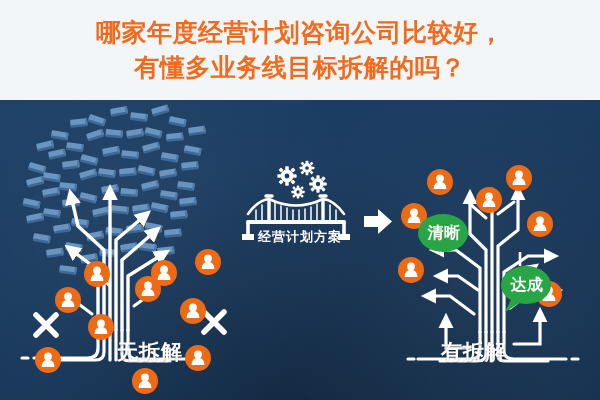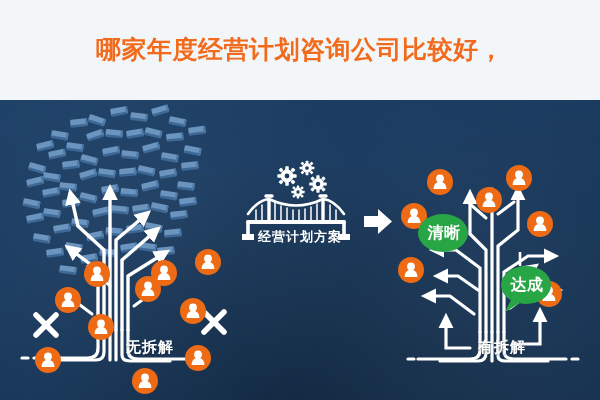--- a/index.html
+++ b/index.html
@@ -34,45 +34,46 @@
       radial-gradient(circle at 22% 40%, rgba(255,255,255,0.045), rgba(255,255,255,0) 46%),
       radial-gradient(circle at 78% 62%, rgba(255,255,255,0.035), rgba(255,255,255,0) 48%),
       radial-gradient(circle at 50% 105%, rgba(0,0,0,0.22), rgba(0,0,0,0) 60%),
       linear-gradient(160deg,#1d4067 0%,#1a3a5e 45%,#16314f 100%);
     overflow:hidden;
   }
   .stage svg{position:absolute;left:0;top:0;width:600px;height:300px;}
 
   .caption{
     position:absolute;
-    color:#ffffff;font-size:15px;font-weight:bold;letter-spacing:1px;
+    color:#ffffff;font-size:21px;font-weight:bold;letter-spacing:1px;
     text-align:center;white-space:nowrap;
     text-shadow:0 1px 2px rgba(0,0,0,0.35);
   }
   #cap-left{left:60px;top:238px;width:180px;}
-  #cap-right{left:412px;top:238px;width:180px;font-family:Liberation Serif, serif;}
+  #cap-right{left:384px;top:238px;width:180px;font-family:Liberation Serif, serif;}
   .bridge-label{
     position:absolute;left:240px;top:128px;width:120px;
     color:#ffffff;font-size:13px;font-weight:bold;letter-spacing:1px;
     text-align:center;white-space:nowrap;
   }
   .bubble-text{
     position:absolute;color:#ffffff;font-size:16px;font-weight:bold;
     white-space:nowrap;text-align:center;letter-spacing:0.5px;
   }
   #bub1-text{left:420px;top:123px;width:48px;}
   #bub2-text{left:503px;top:175px;width:48px;}
 </style>
 </head>
 <body>
 
 <div id="poster">
 
   <div class="header">
     <div class="title-line">哪家年度经营计划咨询公司比较好，</div>
+    <div class="title-line">有懂多业务线目标拆解的吗？</div>
   </div>
 
   <div class="stage">
 
     <svg viewBox="0 0 600 300" xmlns="http://www.w3.org/2000/svg">
       <defs>
         <g id="blk">
           <rect x="0" y="0" width="17" height="7" rx="1.2" fill="#6e97c2"></rect>
           <rect x="0" y="5.4" width="17" height="2.6" rx="1.1" fill="#3f6a98"></rect>
           <rect x="15" y="0" width="2" height="7" rx="1" fill="#4e7ba8"></rect>

